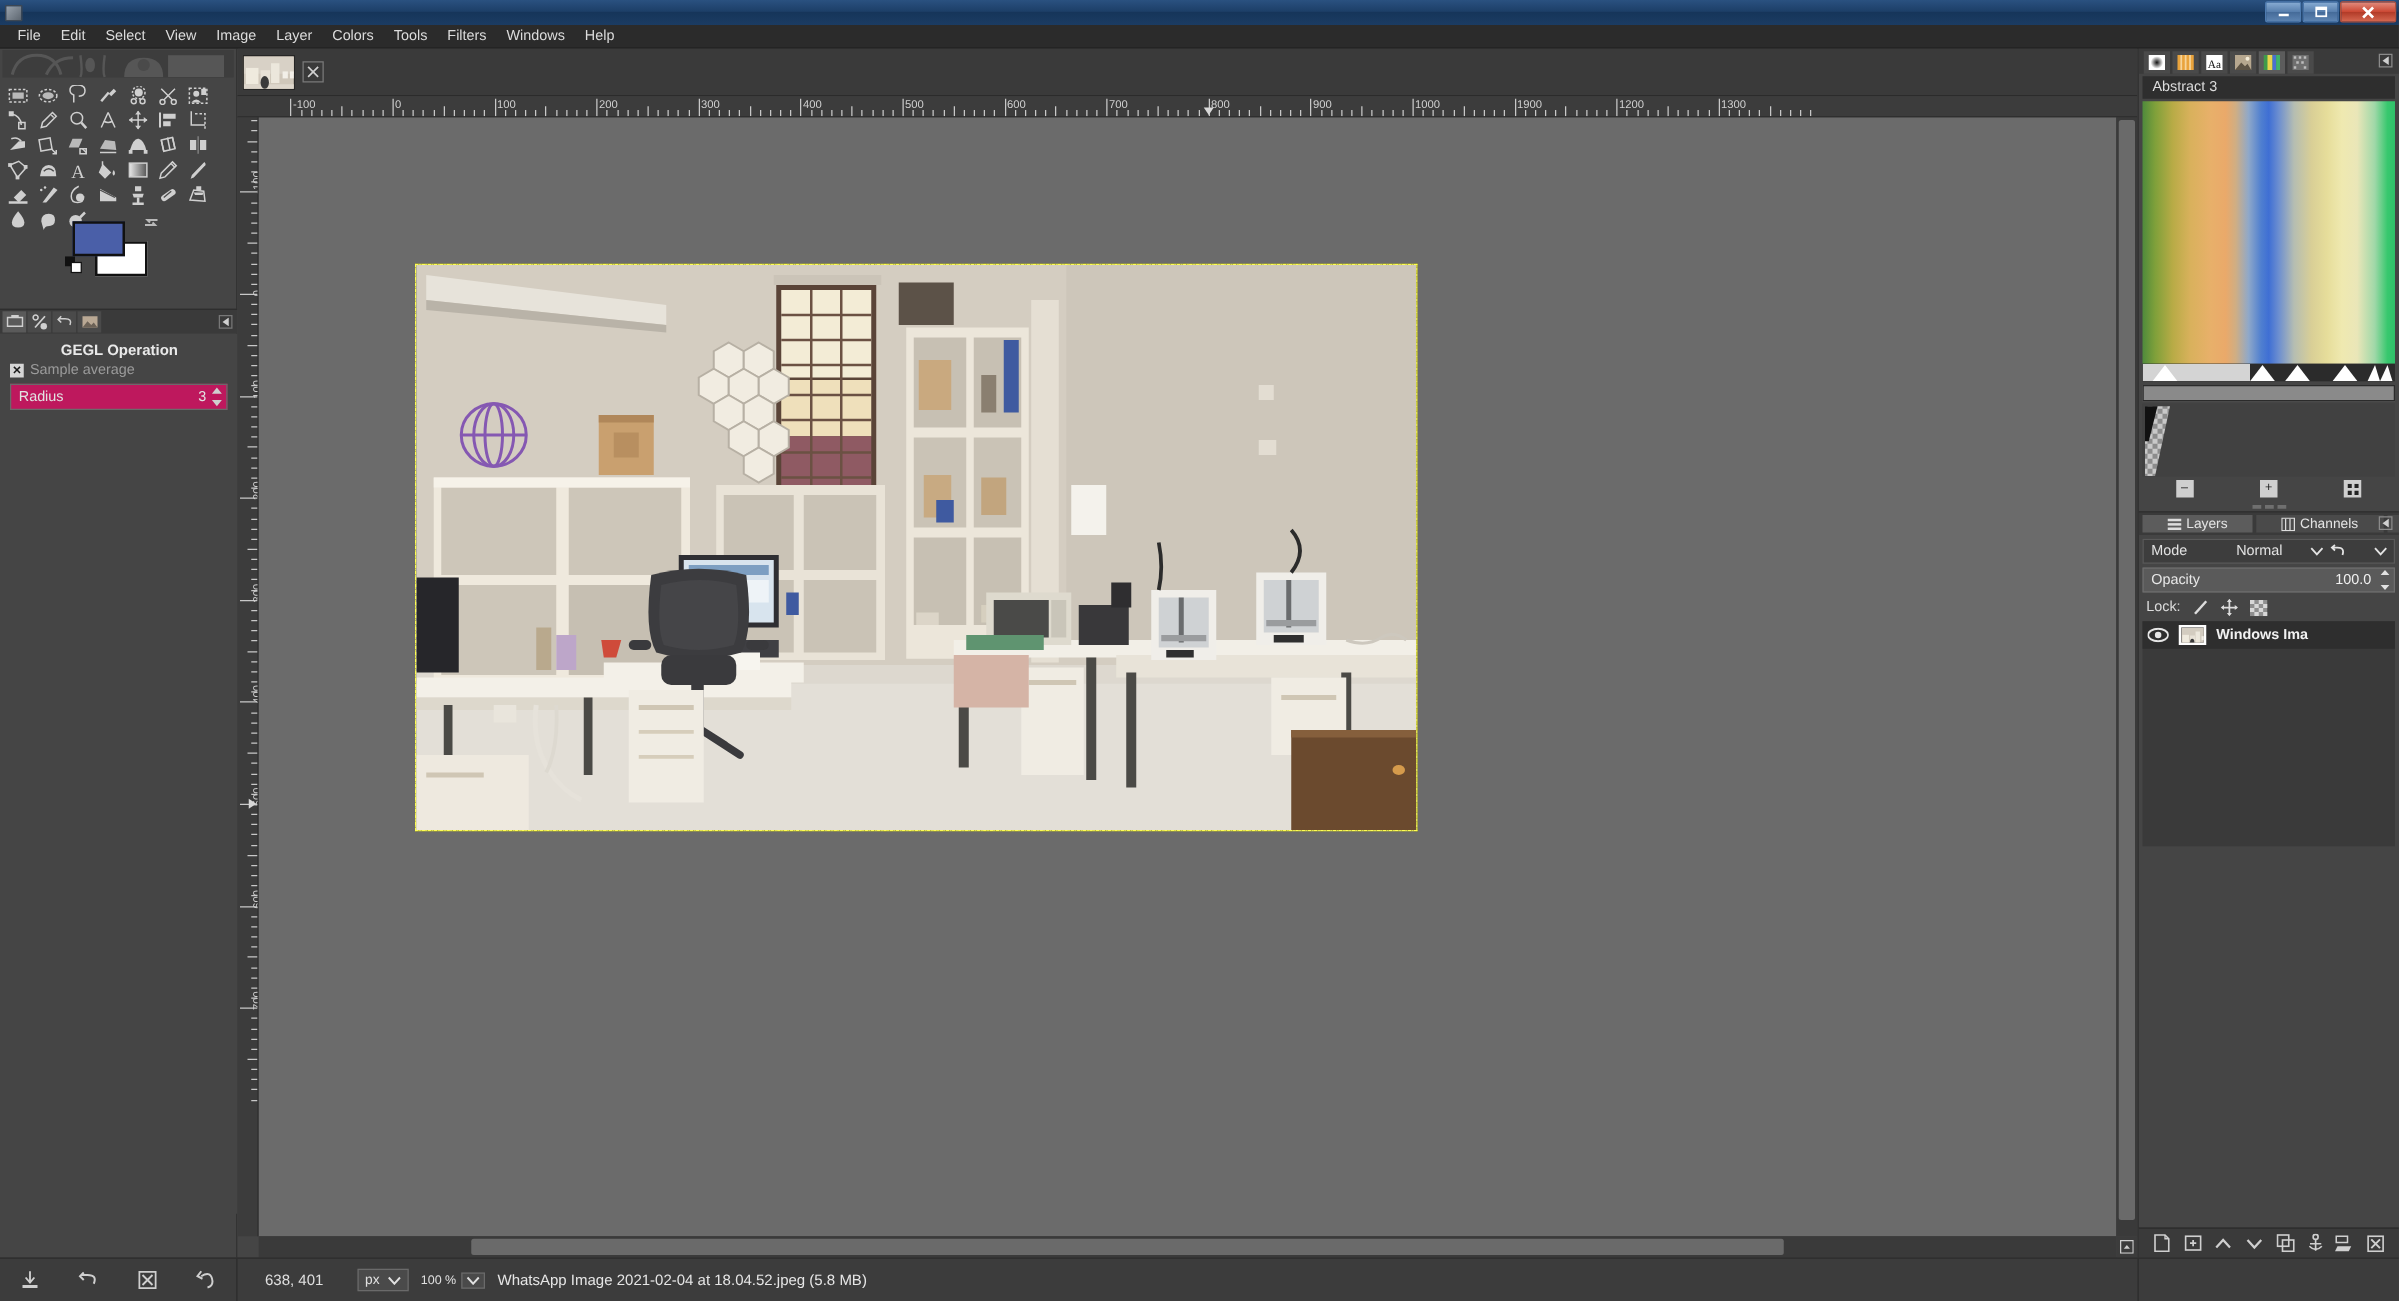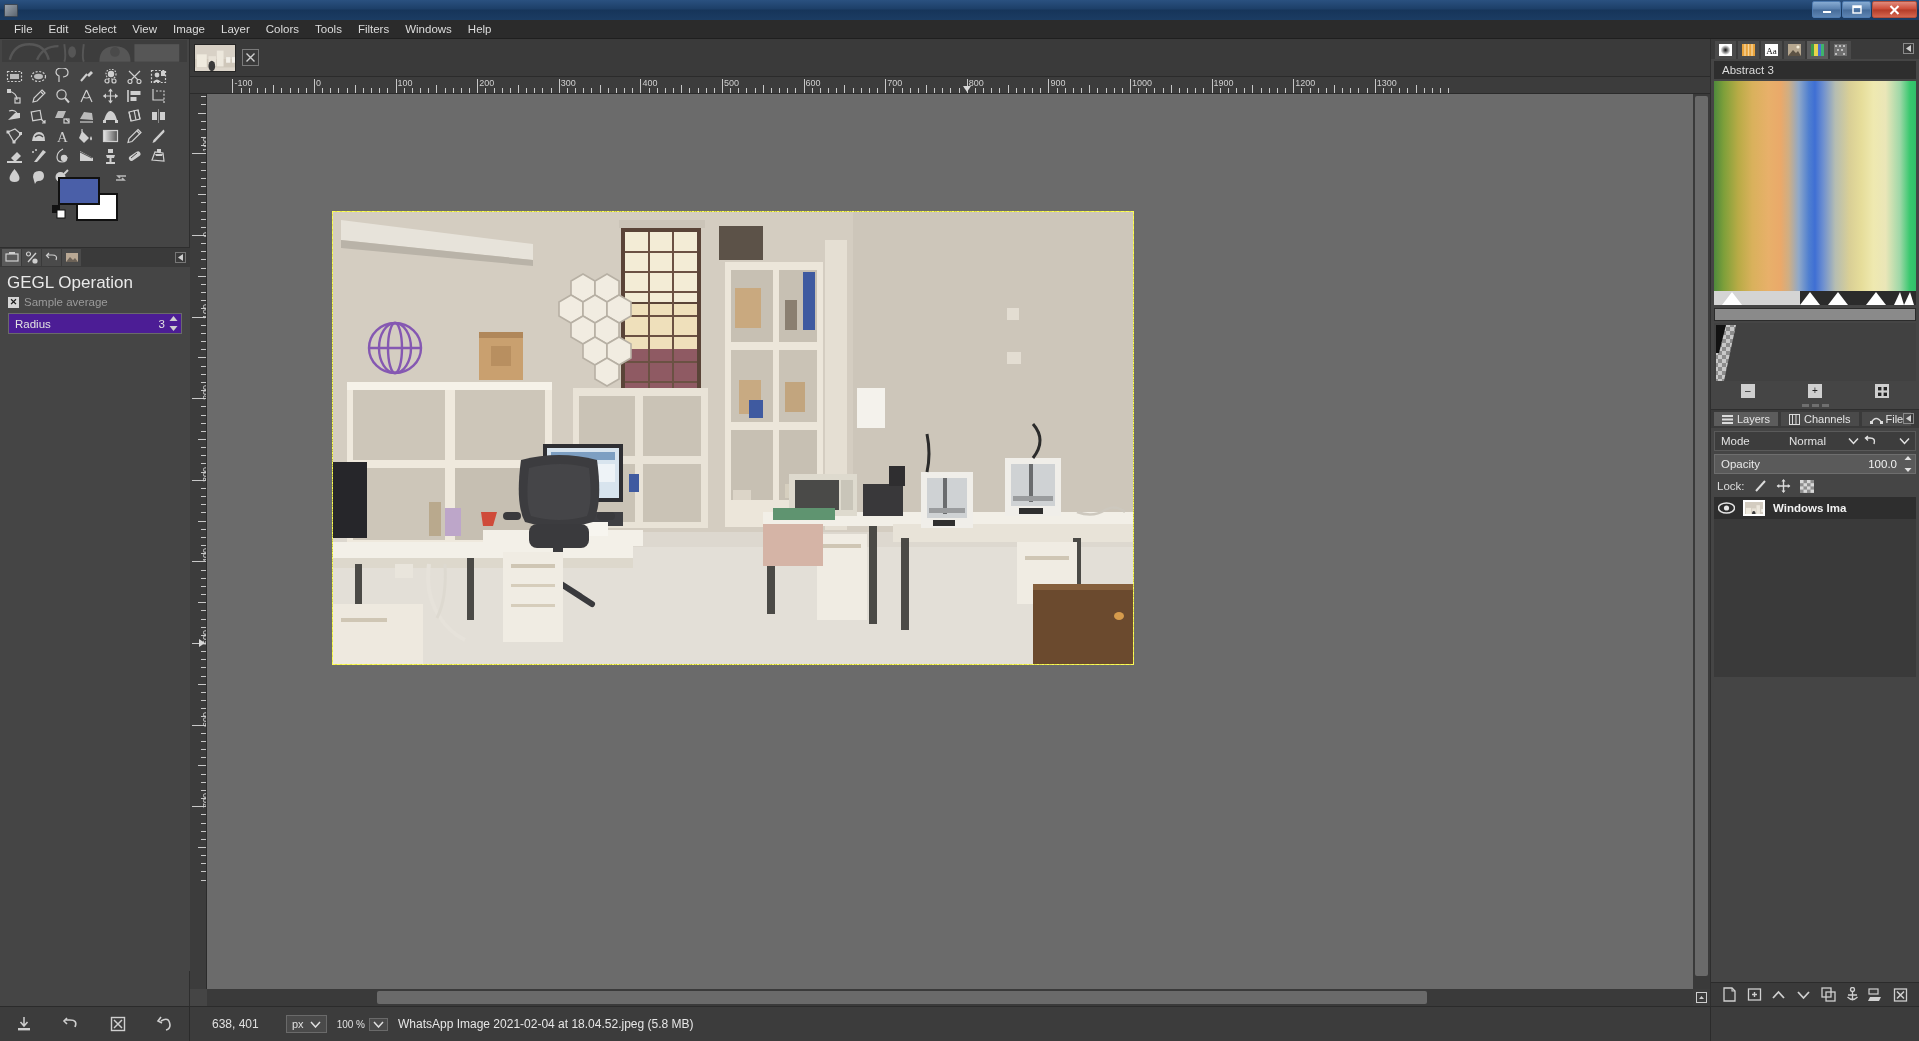--- a/index.html
+++ b/index.html
@@ -69,28 +69,28 @@
   }
   .to-tab{ width:19px;height:17px; display:flex;align-items:center;justify-content:center;
            background:#4a4a4a; }
   .to-tab.active{ background:#5a5a5a; }
   #to-menu{ position:absolute; right:4px; top:4px; width:11px;height:11px;
             border:1px solid #777; display:flex;align-items:center;justify-content:center; }
   #tooloptions{
     position:absolute; left:0; top:228px; width:190px; bottom:35px;
     background:#454545; padding:4px 6px;
   }
-  .to-title{ color:#e9e9e9; font-size:17px; font-weight:normal; margin:2px 0 3px 1px; }
+  .to-title{ color:#e9e9e9; font-size:12px; font-weight:bold; margin:2px 0 3px 1px;text-align:center; }
   .to-check{ display:flex; align-items:center; gap:5px; margin:1px 0 5px 2px; }
   .to-check .xbox{ width:11px;height:11px; background:#d6d6d6; color:#1a1a1a;
      font-size:9px; line-height:11px; text-align:center; font-weight:bold; }
   .to-check span.lbl{ color:#9b9b9b; font-size:11.5px; }
   .spin{
     position:relative; margin:0 2px; height:21px;
-    background:#4c1d95; border:1px solid #6a6a6a;
+    background:#be185d; border:1px solid #6a6a6a;
     display:flex; align-items:center; padding:0 9px 0 6px;text-align:center;
   }
   .spin .sp-label{ color:#e2e2e2; font-size:11.5px; }
   .spin .sp-val{ position:absolute; right:16px; color:#e2e2e2; font-size:11.5px; }
   .spin .arrows{ position:absolute; right:2px; top:1px; width:11px; height:17px;
       display:flex; flex-direction:column; justify-content:space-between; }
   
   #imgwin{
     position:absolute; left:190px; top:39px; right:209px; bottom:35px;
     background:#454545;
@@ -175,21 +175,21 @@
   #grad-btnrow{ display:flex; justify-content:space-around; align-items:center; height:20px;
      margin:0 3px; }
   .sm-btn{ width:14px;height:14px; background:#cfcfcf; display:flex;
      align-items:center;justify-content:center; color:#232323; font-size:10px; line-height:1;}
   #dock-grip{ height:8px; display:flex;align-items:center;justify-content:center; gap:3px;}
   #dock-grip i{ width:7px;height:3px;background:#6f6f6f;display:block;}
   #layer-tabs{
     height:19px; background:#3a3a3a; display:flex; align-items:center; gap:3px;
     padding-left:3px; position:relative; border-top:1px solid #2e2e2e;
   }
-  .ltab{ display:flex;align-items:center;gap:3px; padding:1px 8px; background:#4a4a4a;
+  .ltab{ display:flex;align-items:center;gap:3px; padding:1px 20px; background:#4a4a4a;
      color:#e4e4e4; font-size:11px; }
   .ltab.active{ background:#5c5c5c; }
   #layer-menu{ position:absolute; right:5px; top:3px; width:11px;height:11px;
      border:1px solid #8a8a8a; display:flex;align-items:center;justify-content:center; }
   .row-mode{
     display:flex; align-items:center; margin:3px 3px 0 3px; height:20px;
     background:#3d3d3d; border:1px solid #5a5a5a;
   }
   .row-mode .lbl{ color:#e2e2e2; font-size:11.5px; padding-left:6px; flex:1; }
   .combo{ display:flex; align-items:center; gap:22px; color:#e2e2e2; font-size:11.5px;

